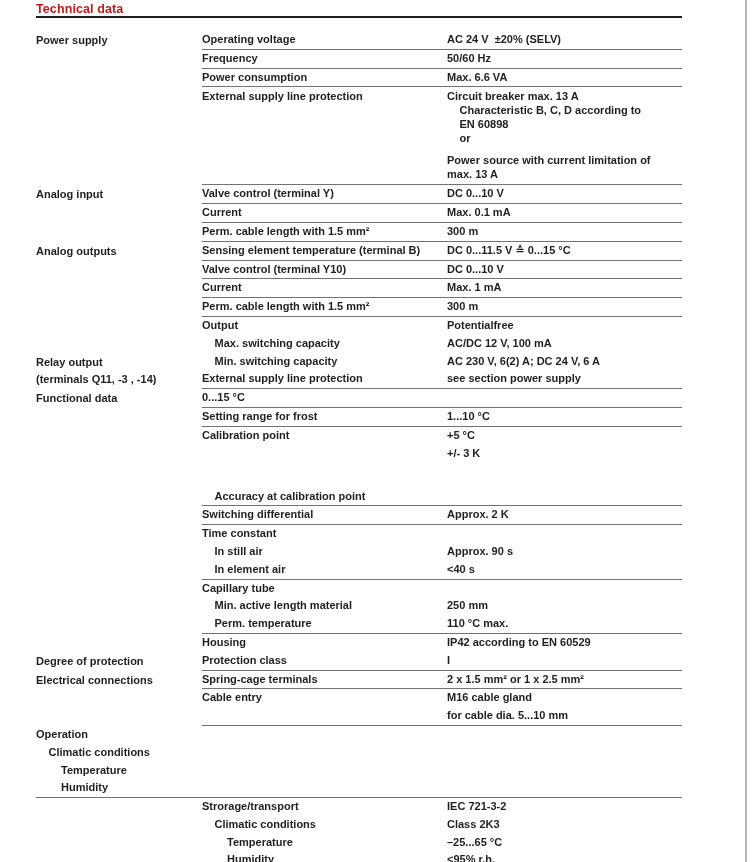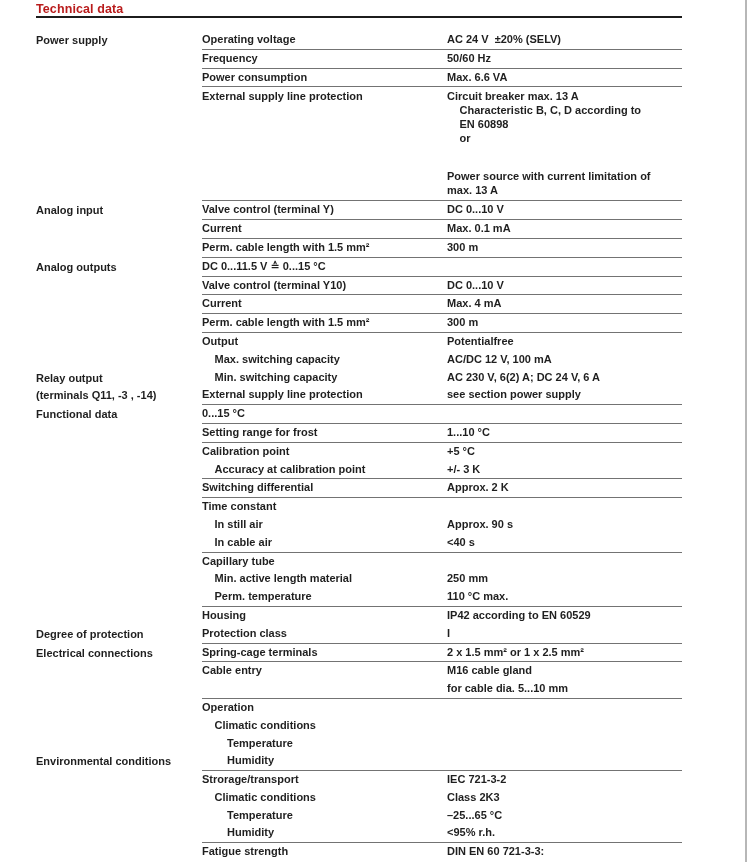--- a/index.html
+++ b/index.html
@@ -65,21 +65,21 @@
     box-sizing: border-box;
   }
   .value { flex: 1; }
   .ln {
     font-size: 11px;
     line-height: 17.8px;
     white-space: pre;
   }
   .tight .grp { padding: 2px 0 3px; }
   .tight .ln { line-height: 14px; }
-  .gap { margin-top: 24px; }
+  .gap { margin-top: 8px; }
 </style>
 </head>
 <body>
 
 <div class="page">
   <div class="right-border"></div>
   <h1 class="title">Technical data</h1>
   <div class="title-rule"></div>
   <div class="spec-table" id="spec-table">
       <div class="row">
@@ -166,20 +166,23 @@
           <div class="value">
             <div class="ln">300 m</div>
           </div>
         </div>
       </div>
       <div class="row">
         <div class="cat">
           <div class="ln">Analog outputs</div>
         </div>
         <div class="grp">
+          <div class="param">
+            <div class="ln">Sensing element temperature (terminal B)</div>
+          </div>
           <div class="value">
             <div class="ln">DC 0...11.5 V ≙ 0...15 °C</div>
           </div>
         </div>
       </div>
       <div class="row">
         <div class="cat"></div>
         <div class="grp">
           <div class="param">
             <div class="ln">Valve control (terminal Y10)</div>
@@ -189,21 +192,21 @@
           </div>
         </div>
       </div>
       <div class="row">
         <div class="cat"></div>
         <div class="grp">
           <div class="param">
             <div class="ln">Current</div>
           </div>
           <div class="value">
-            <div class="ln">Max. 4 mA</div>
+            <div class="ln">Max. 1 mA</div>
           </div>
         </div>
       </div>
       <div class="row">
         <div class="cat"></div>
         <div class="grp">
           <div class="param">
             <div class="ln">Perm. cable length with 1.5 mm²</div>
           </div>
           <div class="value">
@@ -250,21 +253,21 @@
           <div class="value">
             <div class="ln">1...10 °C</div>
           </div>
         </div>
       </div>
       <div class="row">
         <div class="cat"></div>
         <div class="grp">
           <div class="param">
             <div class="ln">Calibration point</div>
-            <div class="ln" style="padding-left: 12.5px;">Accuracy at calibration point</div>
+            <div class="ln" style="padding-left: 12.5px; margin-top: 43px;">Accuracy at calibration point</div>
           </div>
           <div class="value">
             <div class="ln">+5 °C</div>
             <div class="ln">+/- 3 K</div>
           </div>
         </div>
       </div>
       <div class="row">
         <div class="cat"></div>
         <div class="grp">
@@ -275,21 +278,21 @@
             <div class="ln">Approx. 2 K</div>
           </div>
         </div>
       </div>
       <div class="row">
         <div class="cat"></div>
         <div class="grp">
           <div class="param">
             <div class="ln">Time constant</div>
             <div class="ln" style="padding-left: 12.5px;">In still air</div>
-            <div class="ln" style="padding-left: 12.5px;">In cable air</div>
+            <div class="ln" style="padding-left: 12.5px;">In element air</div>
           </div>
           <div class="value">
             <div class="ln">&nbsp;</div>
             <div class="ln">Approx. 90 s</div>
             <div class="ln">&lt;40 s</div>
           </div>
         </div>
       </div>
       <div class="row">
         <div class="cat"></div>
@@ -340,23 +343,20 @@
           <div class="param">
             <div class="ln">Cable entry</div>
           </div>
           <div class="value">
             <div class="ln">M16 cable gland</div>
             <div class="ln">for cable dia. 5...10 mm</div>
           </div>
         </div>
       </div>
       <div class="row">
-        <div class="cat">
-          <div class="ln">Environmental conditions</div>
-        </div>
         <div class="grp">
           <div class="param">
             <div class="ln">Operation</div>
             <div class="ln" style="padding-left: 12.5px;">Climatic conditions</div>
             <div class="ln" style="padding-left: 25px;">Temperature</div>
             <div class="ln" style="padding-left: 25px;">Humidity</div>
           </div>
         </div>
       </div>
       <div class="row">

